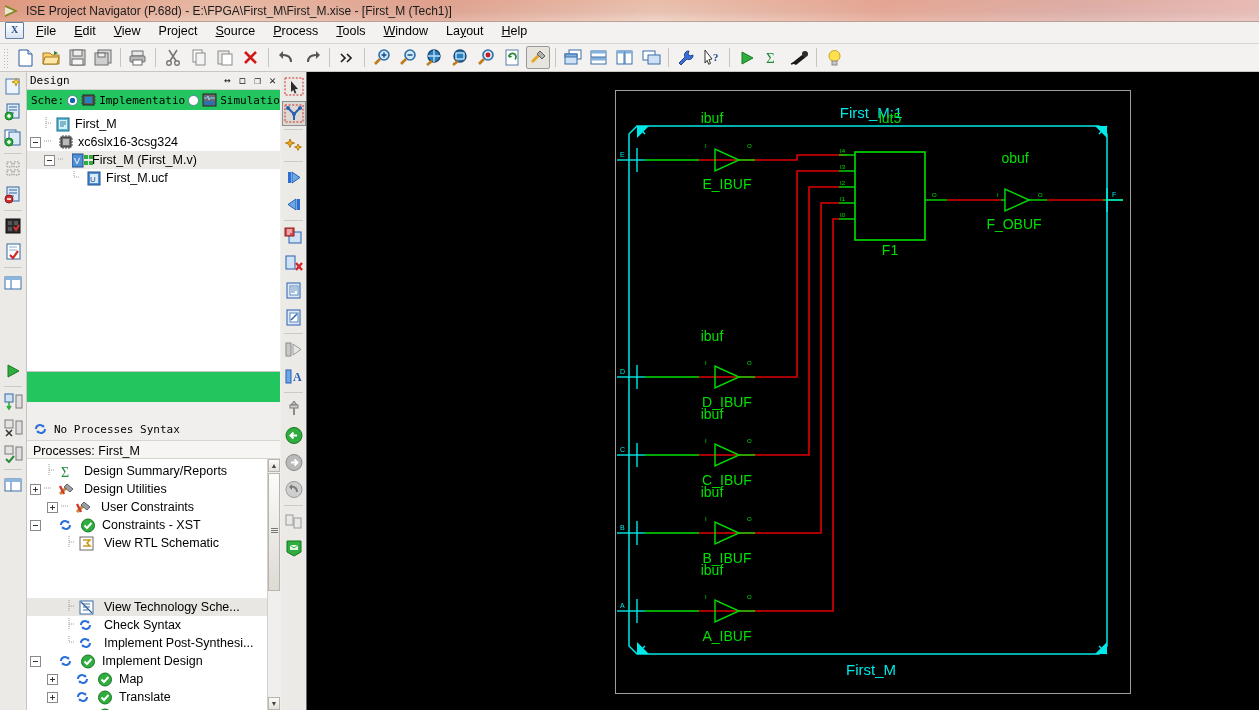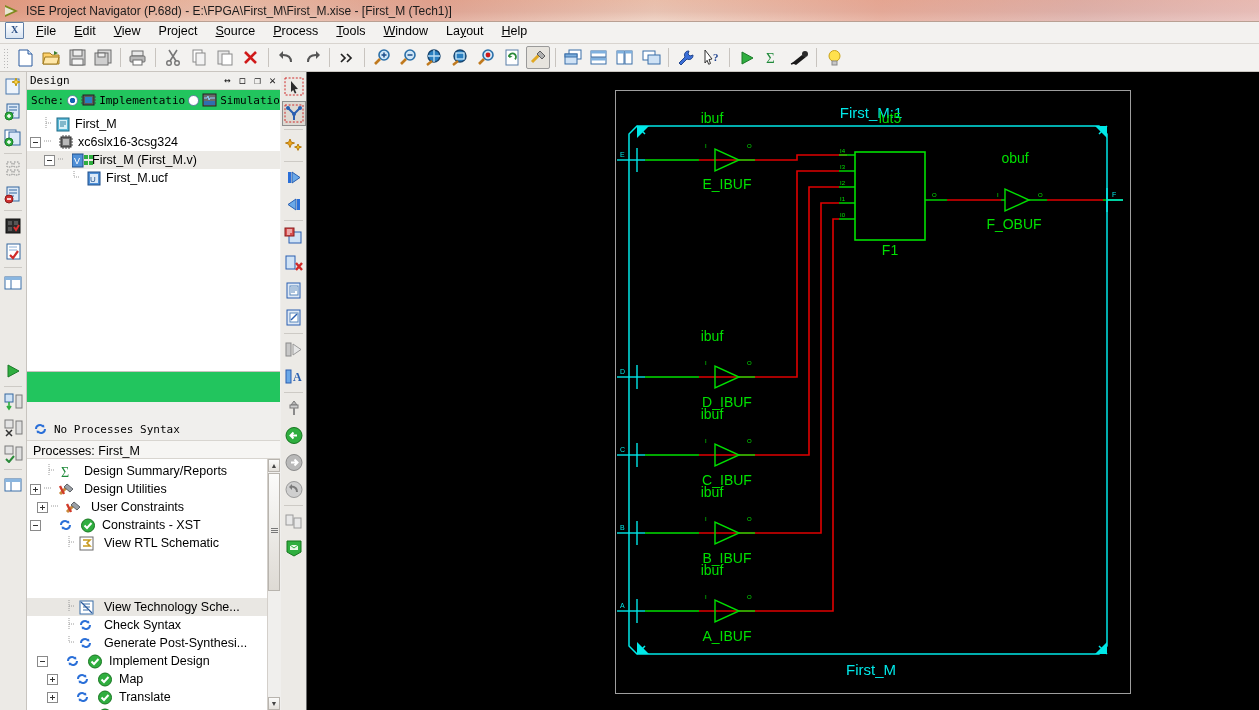--- a/index.html
+++ b/index.html
@@ -612,21 +612,21 @@
             </svg></span>
         <span class="ticon" style="width:22px">
           <svg width="20" height="15">
               <path d="M2 12l8-8" stroke="#c8893a" stroke-width="3"></path>
               <path d="M9 2l6 5-3 3-6-5z" fill="#9aa0a6" stroke="#5e6166"></path>
               <path d="M2 4l4 8" stroke="#d03a2a" stroke-width="2.4"></path>
             </svg></span>
         <span>Design Utilities</span>
       </div>
 
-      <div class="prow" style="padding-left:10px">
+      <div class="prow" style="padding-left:20px">
         <span class="texp plus"></span>
         <span class="tdot"><svg width="11" height="11">
               <path d="M0 6h7" stroke="#9a9a9a" stroke-dasharray="1 1"></path>
             </svg></span>
         <span class="ticon" style="width:22px">
           <svg width="20" height="15">
               <path d="M2 12l8-8" stroke="#c8893a" stroke-width="3"></path>
               <path d="M9 2l6 5-3 3-6-5z" fill="#9aa0a6" stroke="#5e6166"></path>
               <path d="M2 4l4 8" stroke="#d03a2a" stroke-width="2.4"></path>
             </svg></span>
@@ -694,24 +694,24 @@
         <span class="tdot"><svg width="11" height="11">
               <path d="M5 0v6M5 6h6" stroke="#9a9a9a" stroke-dasharray="1 1"></path>
             </svg></span>
         <span class="ticon" style="width:22px">
           <svg width="18" height="15">
               <path d="M3 7a4 4 0 017-2.6" stroke="#2a6fd8" stroke-width="2" fill="none"></path>
               <path d="M11 2.5l.4 3-3-.6z" fill="#2a6fd8"></path>
               <path d="M12 7a4 4 0 01-7 2.6" stroke="#2a6fd8" stroke-width="2" fill="none"></path>
               <path d="M4 11.5l-.4-3 3 .6z" fill="#2a6fd8"></path>
             </svg></span>
-        <span>Generate Post-Synthesi...</span>
-      </div>
-
-      <div class="prow" style="padding-left:10px">
+        <span>Implement Post-Synthesi...</span>
+      </div>
+
+      <div class="prow" style="padding-left:3px">
         <span class="texp"></span>
         <span class="tdot"><svg width="4" height="11"></svg></span>
         <span class="ticon" style="width:18px">
           <svg width="17" height="15">
               <path d="M3 7a4 4 0 017-2.6" stroke="#2a6fd8" stroke-width="2" fill="none"></path>
               <path d="M11 2.5l.4 3-3-.6z" fill="#2a6fd8"></path>
               <path d="M12 7a4 4 0 01-7 2.6" stroke="#2a6fd8" stroke-width="2" fill="none"></path>
               <path d="M4 11.5l-.4-3 3 .6z" fill="#2a6fd8"></path>
             </svg></span>
         <span class="ticon" style="width:18px">

